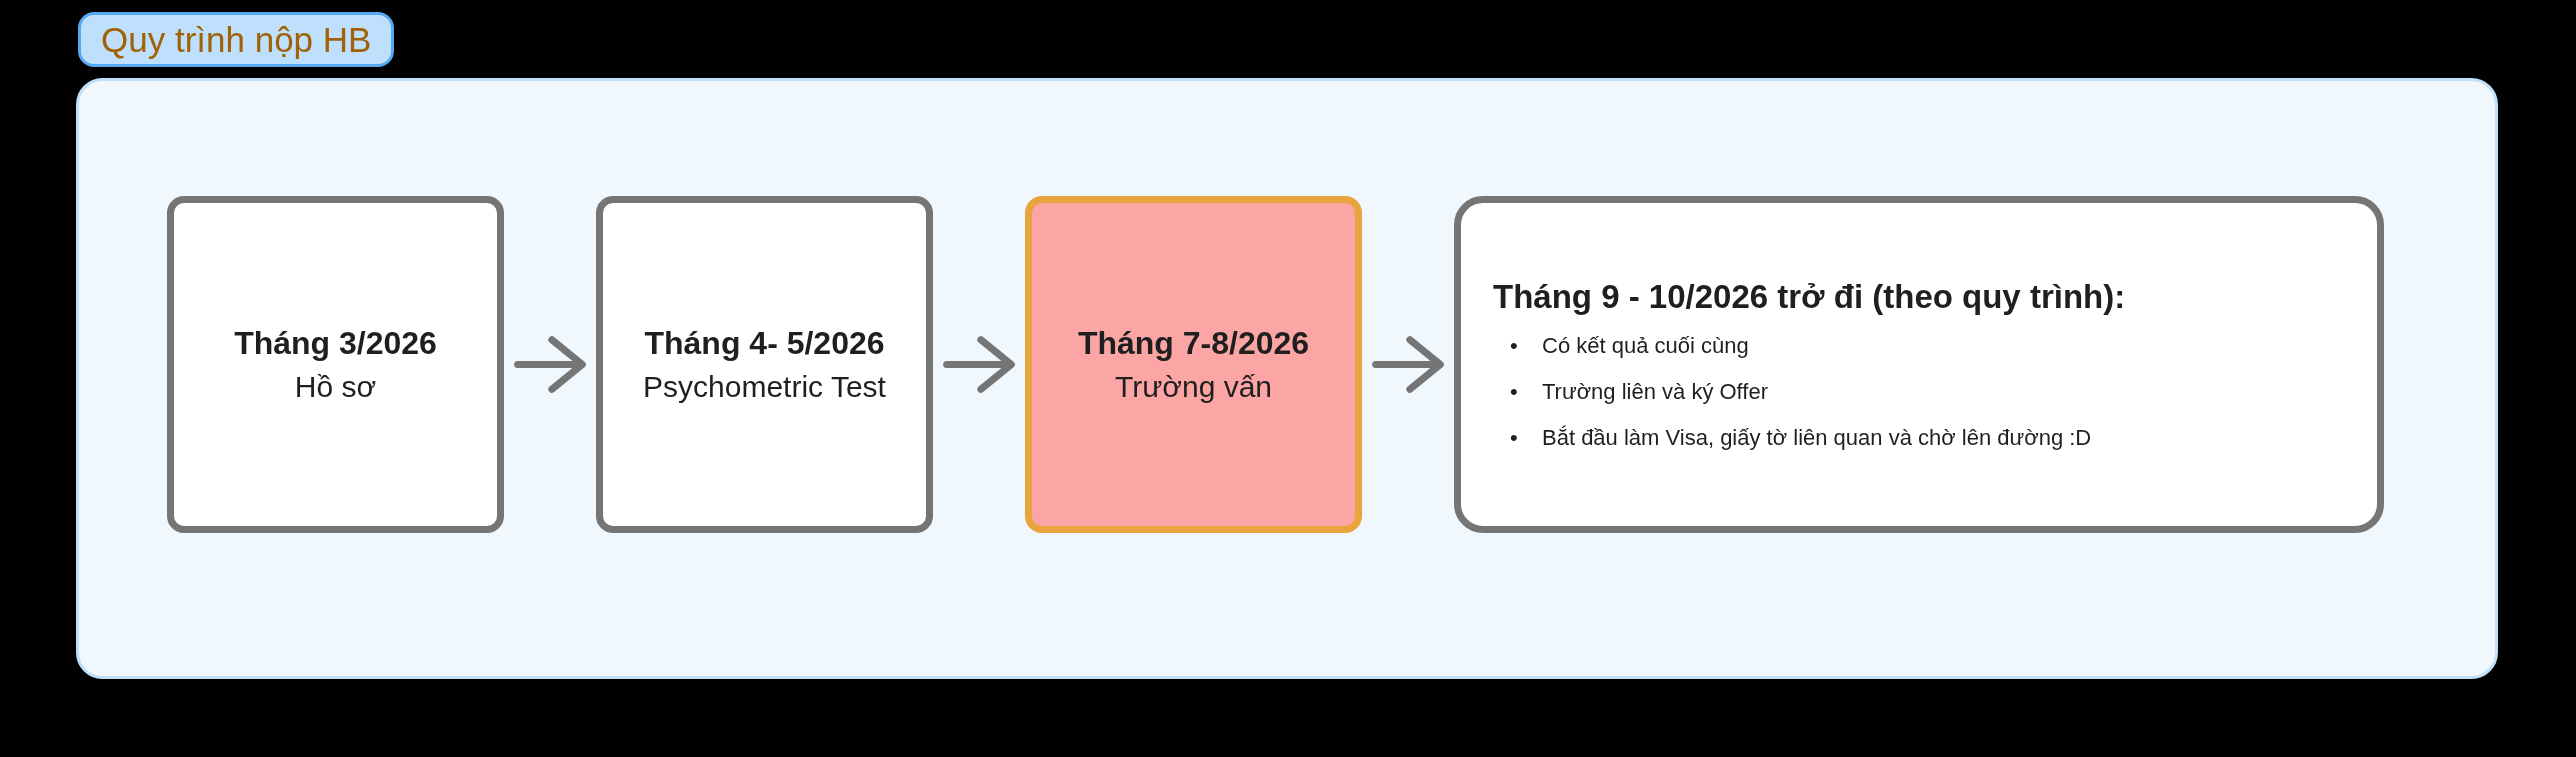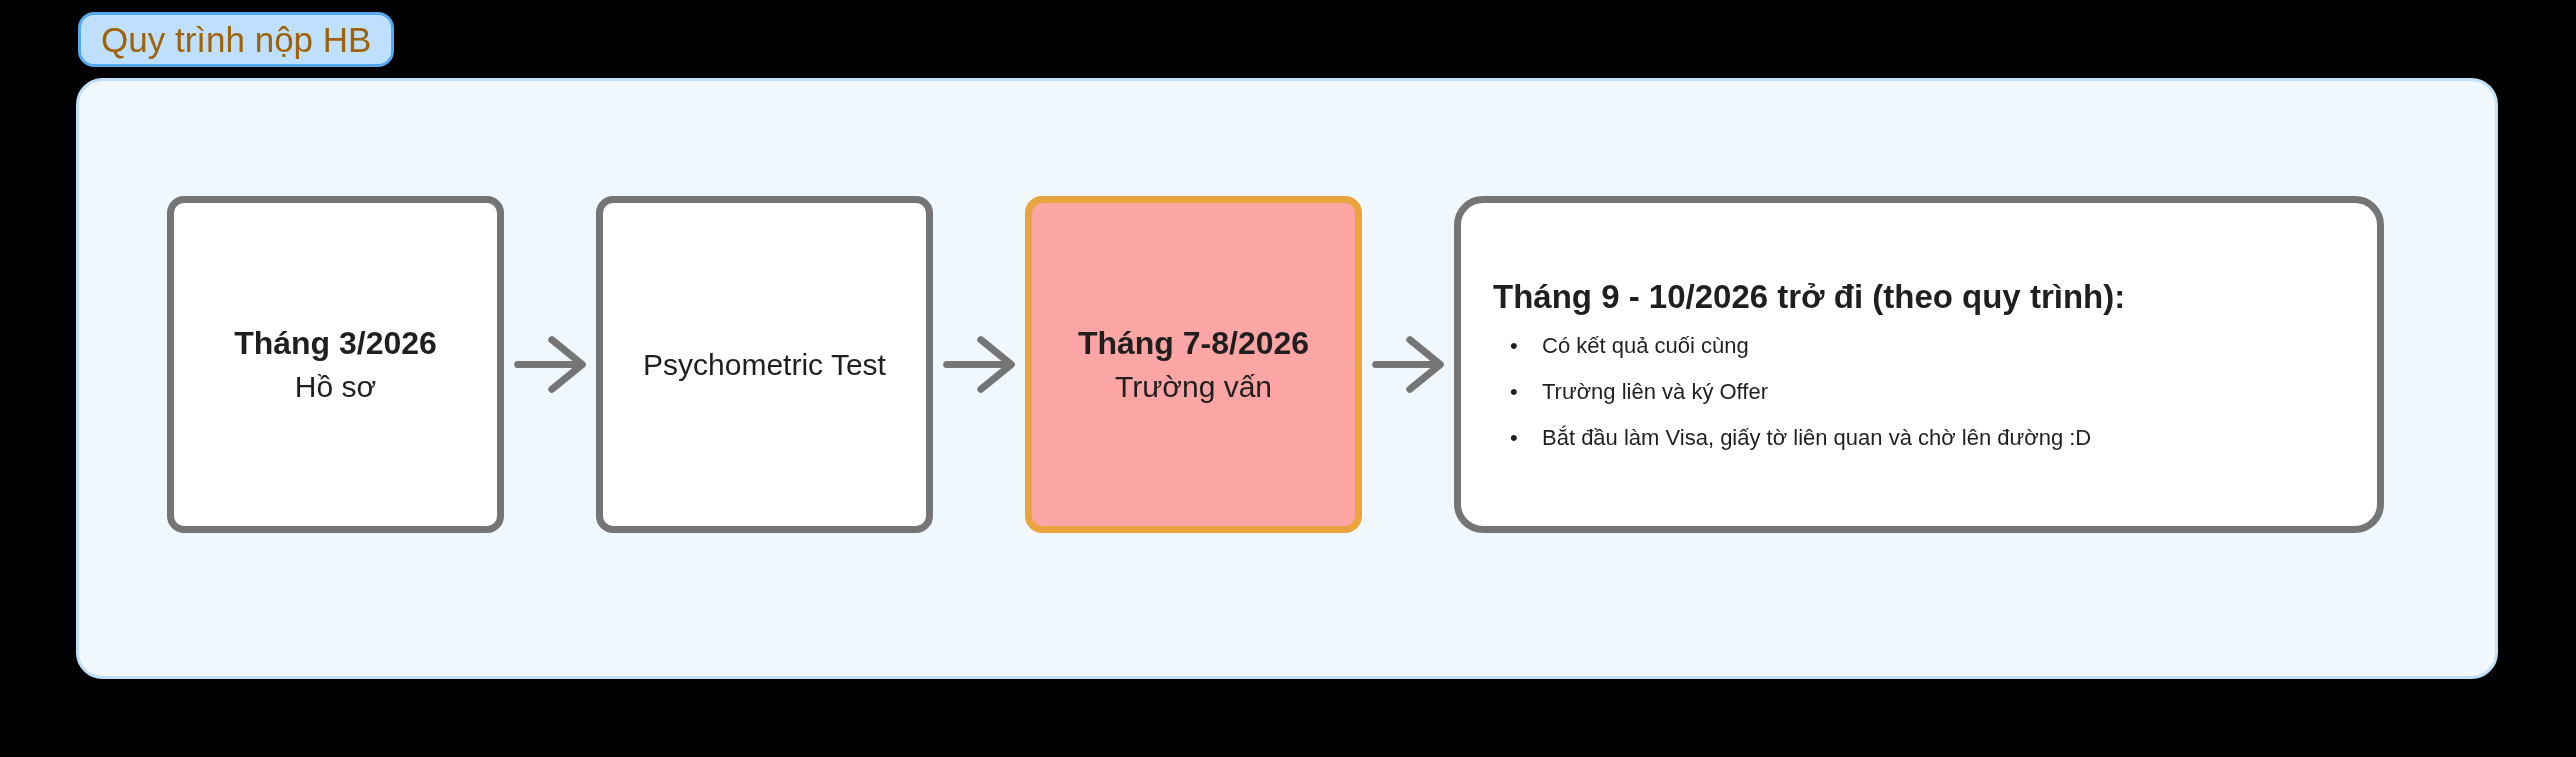--- a/index.html
+++ b/index.html
@@ -146,20 +146,21 @@
     <div class="arrow-wrap">
       <svg width="76" height="61" viewBox="0 0 80 64">
         <g fill="none" stroke="#757575" stroke-width="7.5" stroke-linecap="round" stroke-linejoin="round">
           <line x1="6" y1="32" x2="70" y2="32"></line>
           <polyline points="42,6 74,32 42,58"></polyline>
         </g>
       </svg>
     </div>
 
     <div class="step-box">
+      <div class="step-line1">Tháng 4- 5/2026</div>
       <div class="step-line2">Psychometric Test</div>
     </div>
 
     <div class="arrow-wrap">
       <svg width="76" height="61" viewBox="0 0 80 64">
         <g fill="none" stroke="#757575" stroke-width="7.5" stroke-linecap="round" stroke-linejoin="round">
           <line x1="6" y1="32" x2="70" y2="32"></line>
           <polyline points="42,6 74,32 42,58"></polyline>
         </g>
       </svg>

